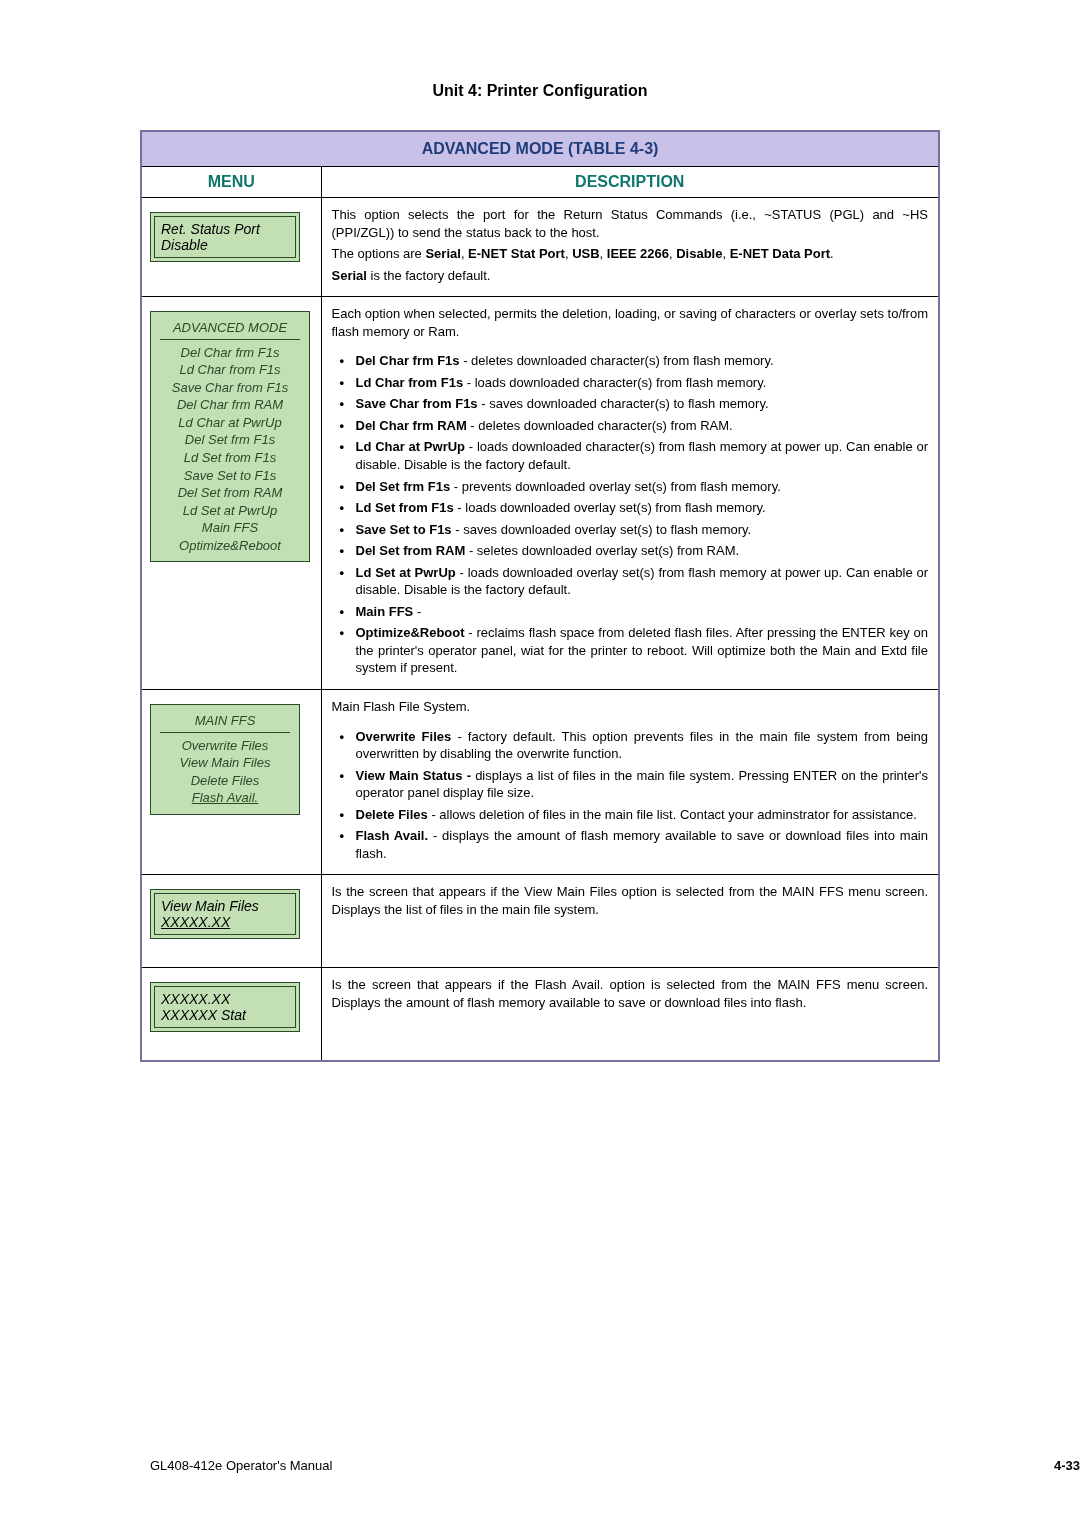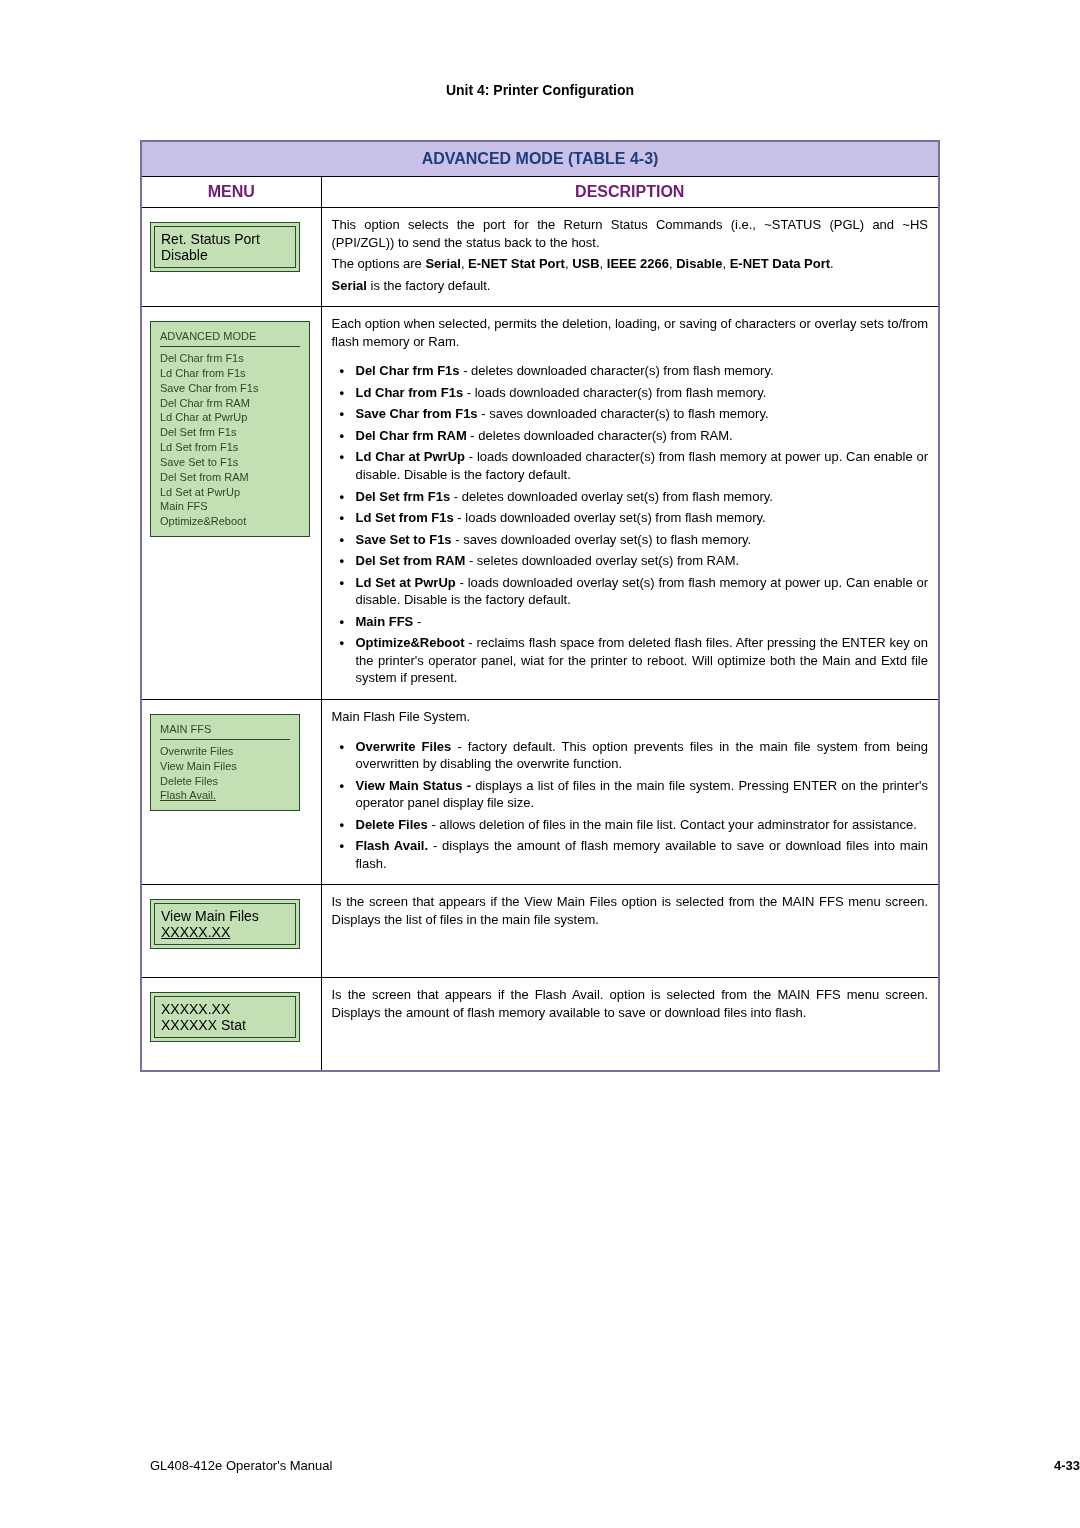--- a/index.html
+++ b/index.html
@@ -8,23 +8,23 @@
     background: #fff;
     width: 1080px;
     height: 1528px;
     position: relative;
     color: #000;
     font-size: 14px;
   }
   .page-header {
     text-align: center;
     font-weight: bold;
-    font-size: 14px;
+    font-size: 16px;
     padding-top: 82px;
-    padding-bottom: 42px;
+    padding-bottom: 30px;
   }
   .main-table {
     width: 800px;
     margin: 0 auto;
     border-collapse: collapse;
     border: 2px solid #7a6fa0;
   }
   .main-table td, .main-table th {
     border: 1px solid #000000;
     vertical-align: top;
@@ -35,27 +35,28 @@
     font-weight: bold;
     font-size: 16px;
     color: #1f3d7a;
     padding: 8px 4px;
   }
   .header-row th {
     background: #fff;
     text-align: center;
     font-weight: bold;
     font-size: 16px;
-    color: #701a75;
+    color: #0f766e;
     padding: 6px 4px;
   }
   .menu-cell {
     width: 180px;
     padding: 10px 8px;
     vertical-align: middle;
+    font-style: italic;
   }
   .menu-cell.top { vertical-align: top; }
   .desc-cell {
     padding: 8px 10px;
     font-size: 13px;
     line-height: 1.35;
     text-align: justify;
   }
   .desc-cell p { margin-bottom: 4px; }
   .desc-cell ul { list-style: none; padding-left: 18px; margin-top: 12px; }
@@ -63,24 +64,25 @@
   .desc-cell li::before {
     content: "•";
     position: absolute;
     left: -10px;
     font-weight: bold;
   }
   .lcd-box {
     background: #c2e0b4;
     border: 1px solid #2a4a2a;
     padding: 6px 8px;
-    font-size: 11px;
+    font-size: 13px;
     color: #2a4a2a;
     line-height: 1.35;
     position: relative;
+    text-align: center;
   }
   .lcd-outer {
     background: #c2e0b4;
     border: 1px solid #2a4a2a;
     padding: 3px;
     display: inline-block;
     width: 150px;
     margin: 4px 0;
   }
   .lcd-inner {
@@ -156,21 +158,21 @@
       </div>
     </td>
     <td class="desc-cell">
       <p>Each option when selected, permits the deletion, loading, or saving of characters or overlay sets to/from flash memory or Ram.</p>
       <ul>
         <li><b>Del Char frm F1s</b><span> - deletes downloaded character(s) from flash memory.</span></li>
         <li><b>Ld Char from F1s</b><span> -  loads downloaded character(s) from flash memory.</span></li>
         <li><b>Save Char from F1s</b><span> - saves downloaded character(s) to flash memory.</span></li>
         <li><b>Del Char frm RAM</b><span> - deletes downloaded character(s) from RAM.</span></li>
         <li><b>Ld Char at PwrUp</b><span> - loads downloaded character(s) from flash memory at power up. Can enable or disable. Disable is the factory default.</span></li>
-        <li><b>Del Set frm F1s</b><span> - deletes downloaded overlay set(s) from flash memory.</span></li>
+        <li><b>Del Set frm F1s</b><span> - prevents downloaded overlay set(s) from flash memory.</span></li>
         <li><b>Ld Set from F1s</b><span> - loads downloaded overlay set(s) from flash memory.</span></li>
         <li><b>Save Set to F1s</b><span> - saves downloaded overlay set(s) to flash memory.</span></li>
         <li><b>Del Set from RAM</b><span> - seletes downloaded overlay set(s) from RAM.</span></li>
         <li><b>Ld Set at PwrUp</b><span> - loads downloaded overlay set(s) from flash memory at power up. Can enable or disable. Disable is the factory default.</span></li>
         <li><b>Main FFS</b><span> -</span></li>
         <li><b>Optimize&amp;Reboot</b><span> - reclaims flash space from deleted flash files. After pressing the ENTER key on the printer's operator panel, wiat for the printer to reboot. Will optimize both the Main and Extd file system if present.</span></li>
       </ul>
     </td>
   </tr>
 

